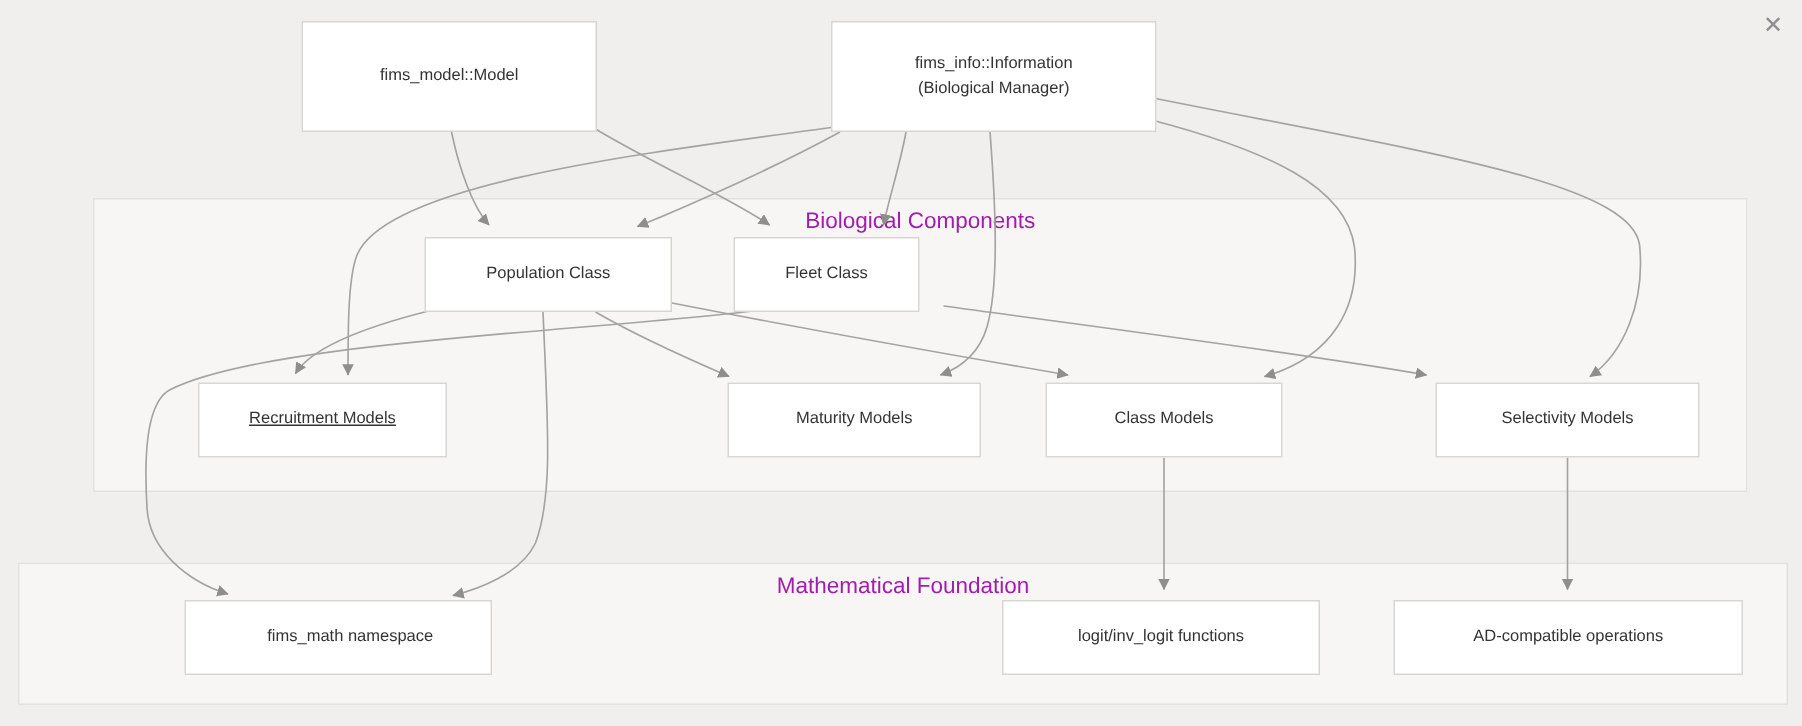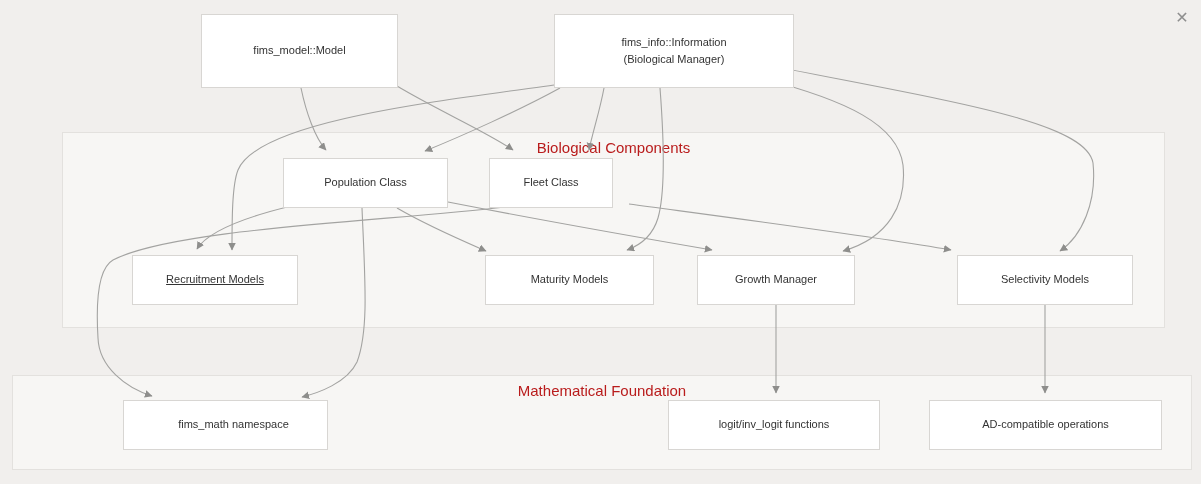--- a/index.html
+++ b/index.html
@@ -21,42 +21,42 @@
     position:absolute;
     background:#f7f6f4;
     border:1px solid #e3e1de;
     box-sizing:border-box;
   }
   .section-label{
     position:absolute;
     top:6px;left:0;right:0;
     text-align:center;
     font-size:15px;
-    color:#b91c1c;
+    color:#a21caf;
   }
   .node{
     position:absolute;
     background:#ffffff;
     border:1px solid #d8d6d3;
     box-sizing:border-box;
     display:flex;
     flex-direction:column;
     align-items:center;
     justify-content:center;
     font-size:11px;
     color:#333333;
     line-height:1.55;
     text-align:center;
     z-index:2;
   }
   .sec-bio{left:62px;top:132px;width:1103px;height:196px;}
   .sec-math{left:12px;top:375px;width:1180px;height:95px;}
 
   .n-model{left:201px;top:14px;width:197px;height:74px;}
-  .n-info{left:554px;top:14px;width:240px;height:74px;}
+  .n-info{left:554px;top:14px;width:217px;height:74px;}
   .n-population{left:283px;top:158px;width:165px;height:50px;}
   .n-fleet{left:489px;top:158px;width:124px;height:50px;}
   .n-recruitment{left:132px;top:255px;width:166px;height:50px;text-decoration:underline;}
   .n-maturity{left:485px;top:255px;width:169px;height:50px;}
   .n-growth{left:697px;top:255px;width:158px;height:50px;}
   .n-selectivity{left:957px;top:255px;width:176px;height:50px;}
   .n-fims-math{left:123px;top:400px;width:205px;height:50px;padding-left:16px;}
   .n-logit{left:668px;top:400px;width:212px;height:50px;}
   .n-ad{left:929px;top:400px;width:233px;height:50px;}
 
@@ -129,21 +129,21 @@
 
   <div class="node n-recruitment">
     <span>Recruitment Models</span>
   </div>
 
   <div class="node n-maturity">
     <span>Maturity Models</span>
   </div>
 
   <div class="node n-growth">
-    <span>Growth Manager</span>
+    <span>Class Models</span>
   </div>
 
   <div class="node n-selectivity">
     <span>Selectivity Models</span>
   </div>
 
   <div class="node n-fims-math">
     <span>fims_math namespace</span>
   </div>
 

